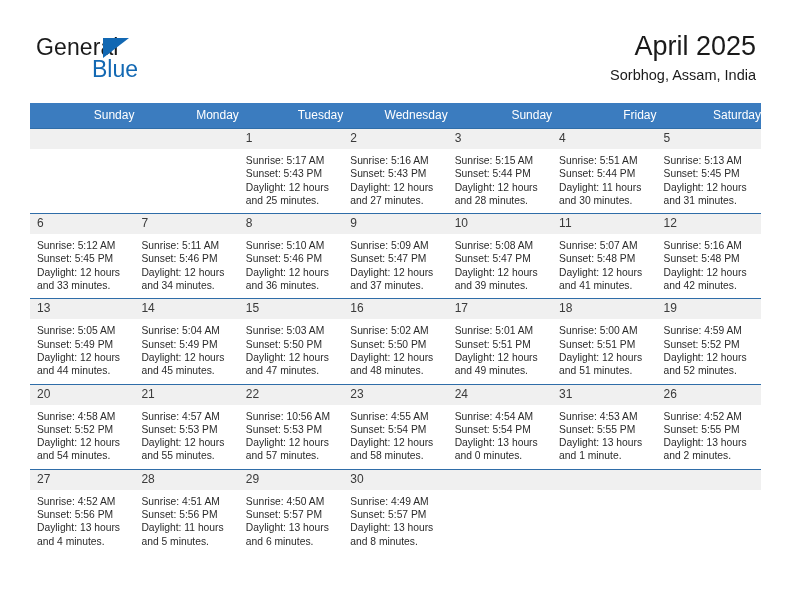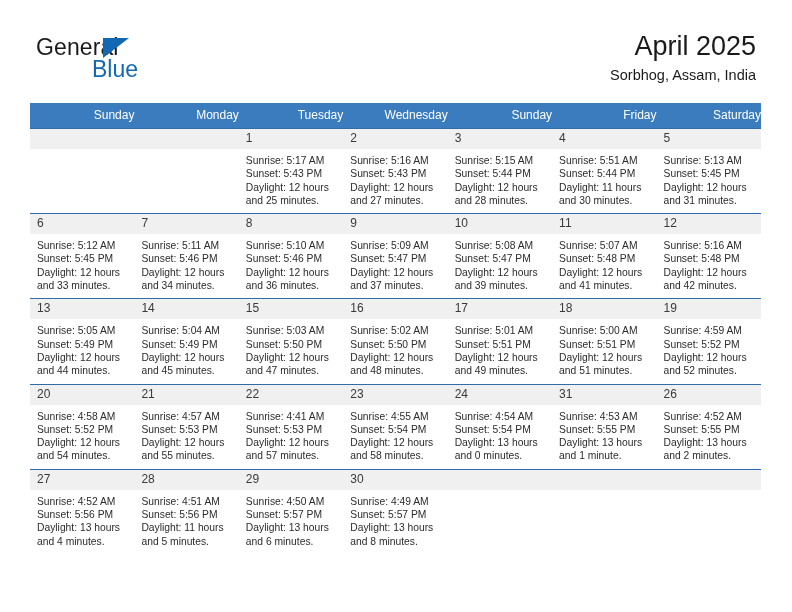--- a/index.html
+++ b/index.html
@@ -402,21 +402,21 @@
                 <div>Sunrise: 4:57 AM</div>
                 <div>Sunset: 5:53 PM</div>
                 <div class="daylight">Daylight: 12 hours and 55 minutes.</div>
               </div>
             </div>
           </td>
           <td class="">
             <div class="daybox">
               <div class="daynum">22</div>
               <div class="details">
-                <div>Sunrise: 4:41 AM</div>
+                <div>Sunrise: 10:56 AM</div>
                 <div>Sunset: 5:53 PM</div>
                 <div class="daylight">Daylight: 12 hours and 57 minutes.</div>
               </div>
             </div>
           </td>
           <td class="">
             <div class="daybox">
               <div class="daynum">23</div>
               <div class="details">
                 <div>Sunrise: 4:55 AM</div>

